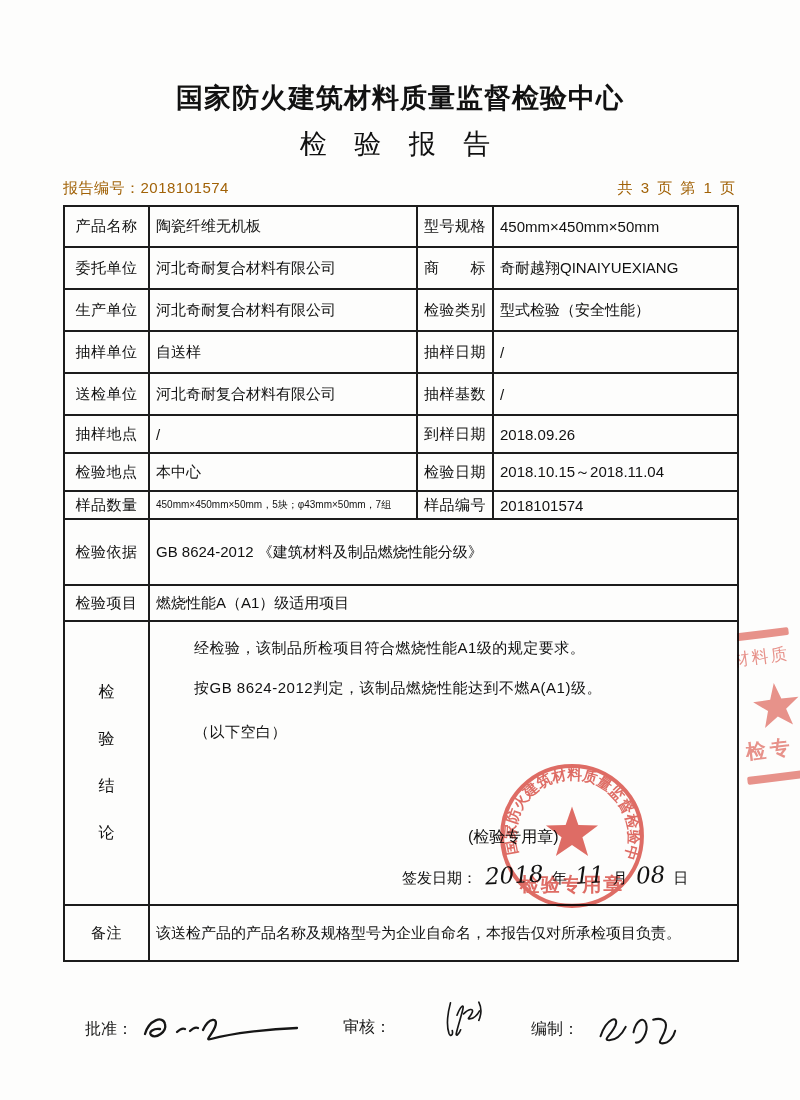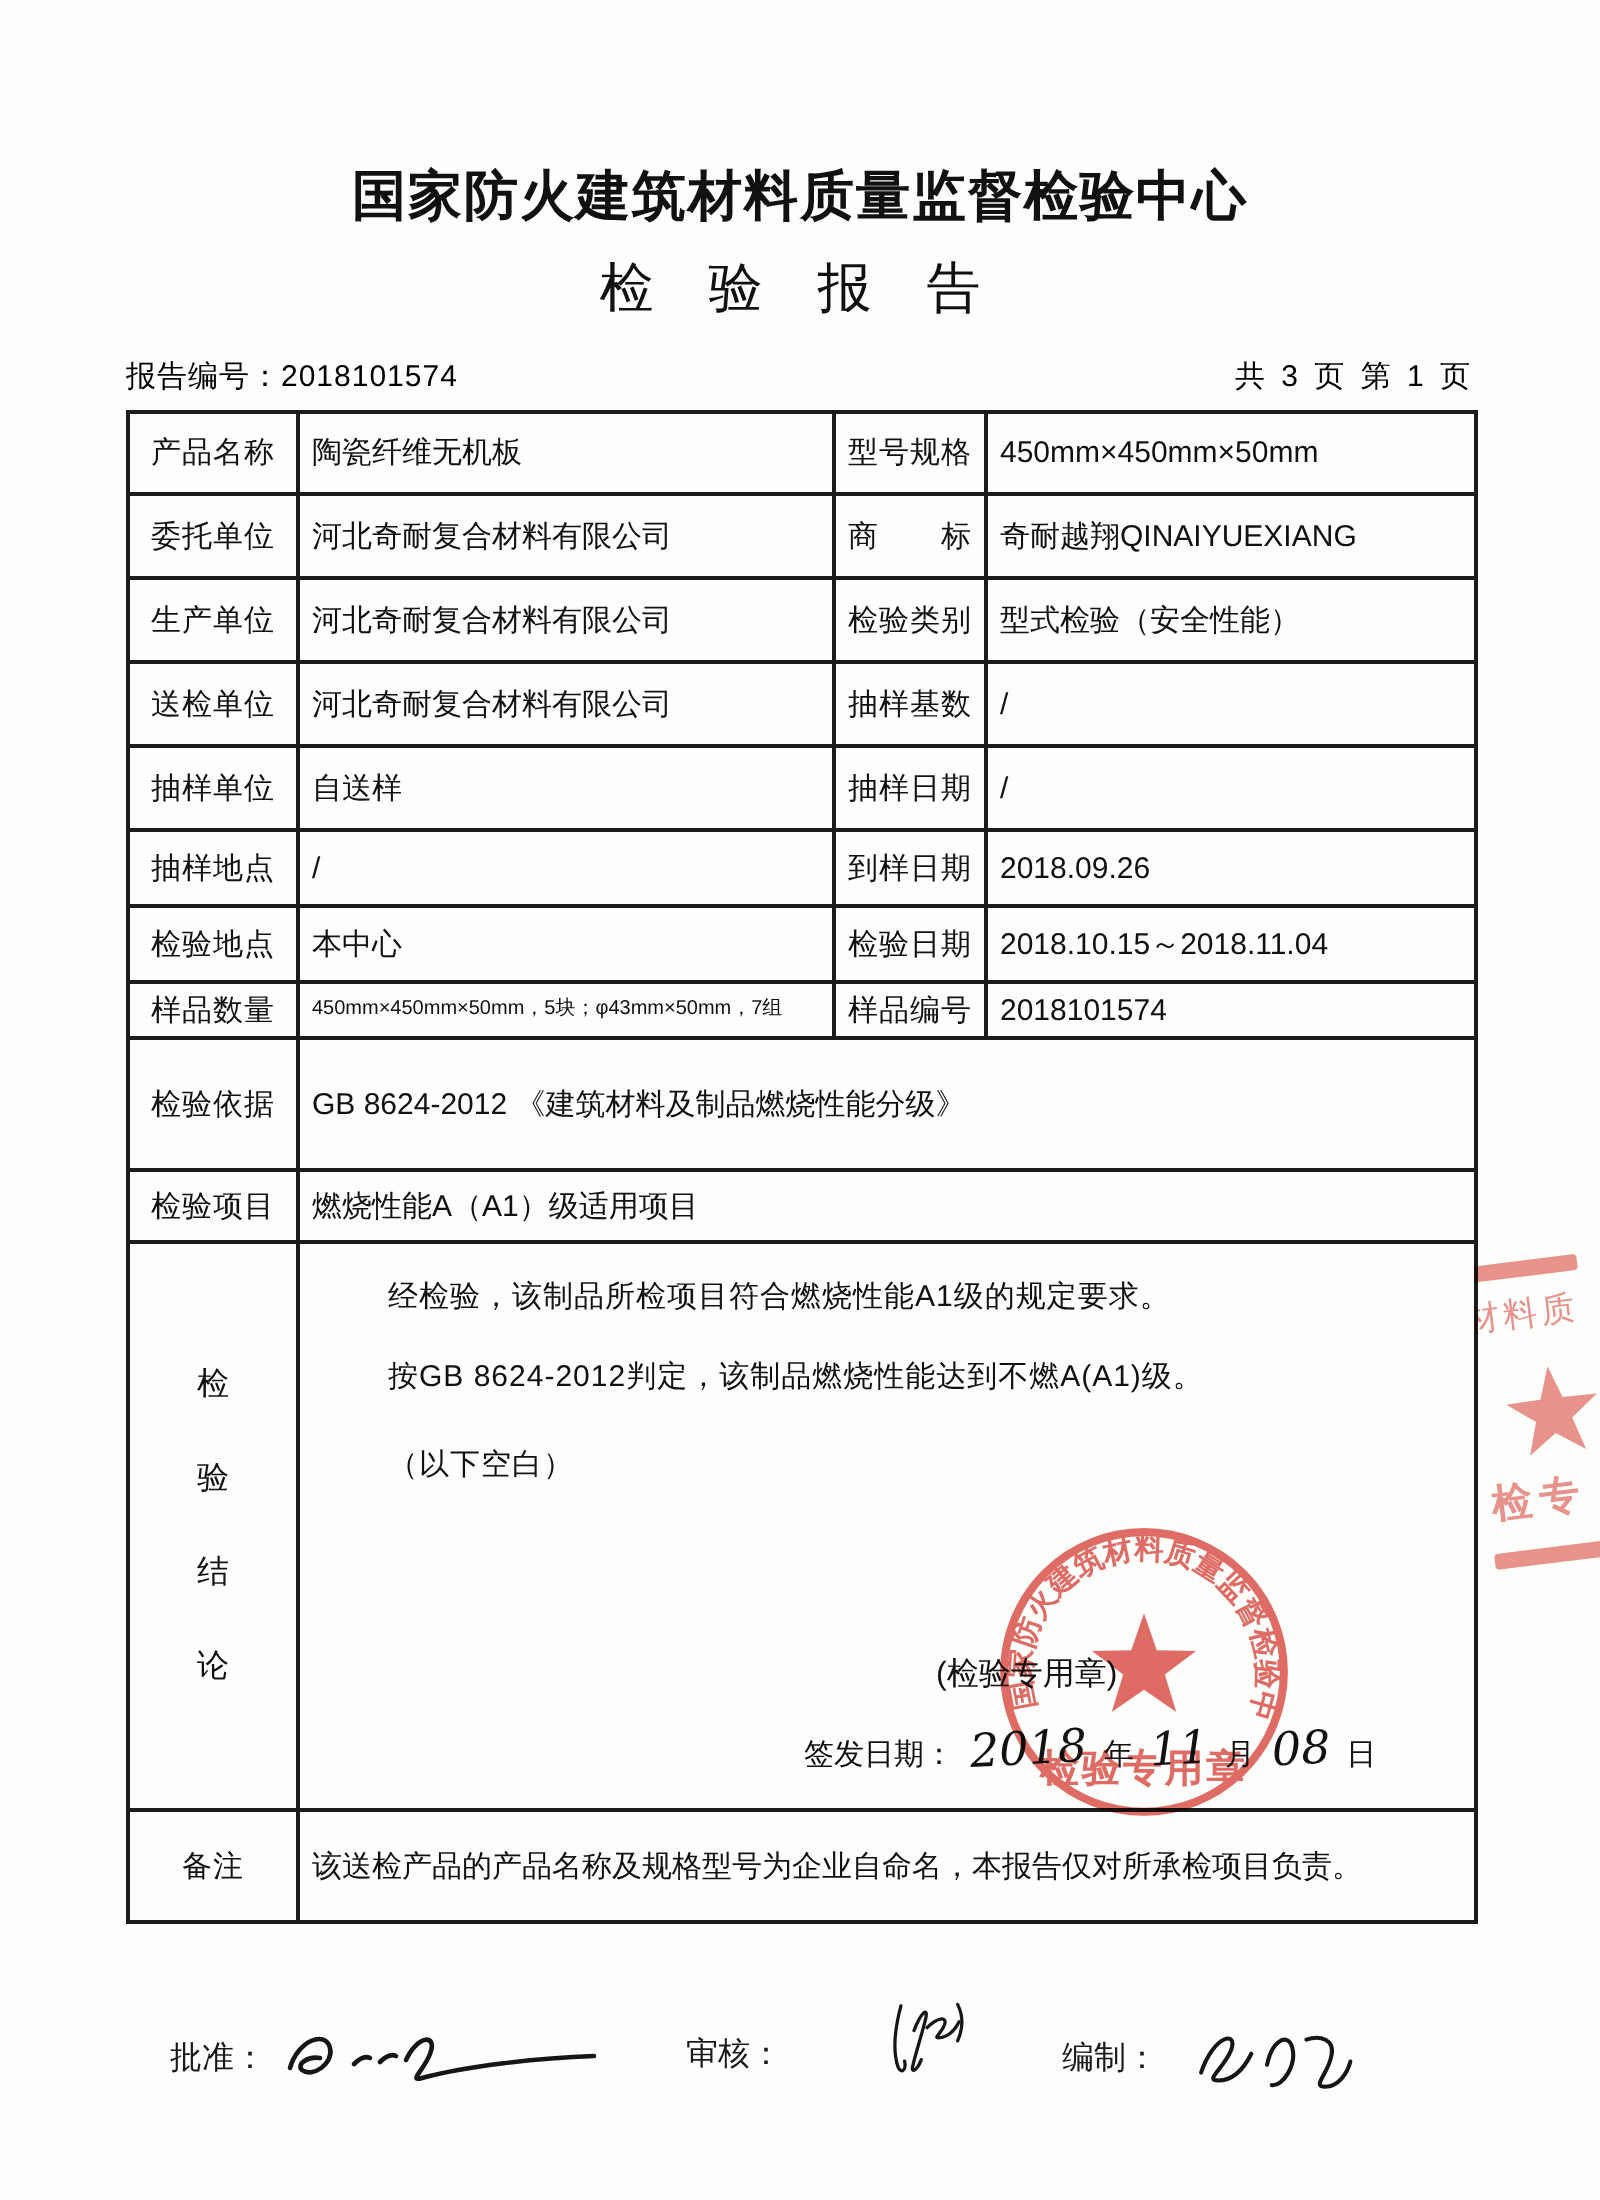--- a/index.html
+++ b/index.html
@@ -13,21 +13,21 @@
   .org-title{
     position:absolute;top:80px;left:0;width:800px;text-align:center;
     font-size:27px;font-weight:bold;letter-spacing:1px;color:#111;
   }
   .report-title{
     position:absolute;top:126px;left:0;width:800px;text-align:center;
     font-size:27px;font-weight:normal;letter-spacing:10px;color:#111;
   }
   .meta-row{
     position:absolute;top:179px;left:63px;width:674px;
-    display:flex;justify-content:space-between;font-size:15px;color:#000000;text-align:center;
+    display:flex;justify-content:space-between;font-size:15px;color:#a16207;text-align:center;
   }
   .meta-left span{letter-spacing:.5px;}
   .meta-right{letter-spacing:2px;}
 
   table.report{
     position:absolute;top:205px;left:63px;width:674px;
     border-collapse:collapse;table-layout:fixed;
   }
   table.report td{
     border:2px solid #1c1c1c;font-size:15px;color:#111;
@@ -100,29 +100,29 @@
       <td class="lbl spread">商　　标</td>
       <td class="val">奇耐越翔QINAIYUEXIANG</td>
     </tr>
     <tr style="height:42px">
       <td class="lbl">生产单位</td>
       <td class="val">河北奇耐复合材料有限公司</td>
       <td class="lbl">检验类别</td>
       <td class="val">型式检验（安全性能）</td>
     </tr>
     <tr style="height:42px">
+      <td class="lbl">抽样单位</td>
+      <td class="val">自送样</td>
+      <td class="lbl">抽样日期</td>
+      <td class="val">/</td>
+    </tr>
+    <tr style="height:42px">
       <td class="lbl">送检单位</td>
       <td class="val">河北奇耐复合材料有限公司</td>
       <td class="lbl">抽样基数</td>
-      <td class="val">/</td>
-    </tr>
-    <tr style="height:42px">
-      <td class="lbl">抽样单位</td>
-      <td class="val">自送样</td>
-      <td class="lbl">抽样日期</td>
       <td class="val">/</td>
     </tr>
     <tr style="height:38px">
       <td class="lbl">抽样地点</td>
       <td class="val">/</td>
       <td class="lbl">到样日期</td>
       <td class="val">2018.09.26</td>
     </tr>
     <tr style="height:38px">
       <td class="lbl">检验地点</td>

